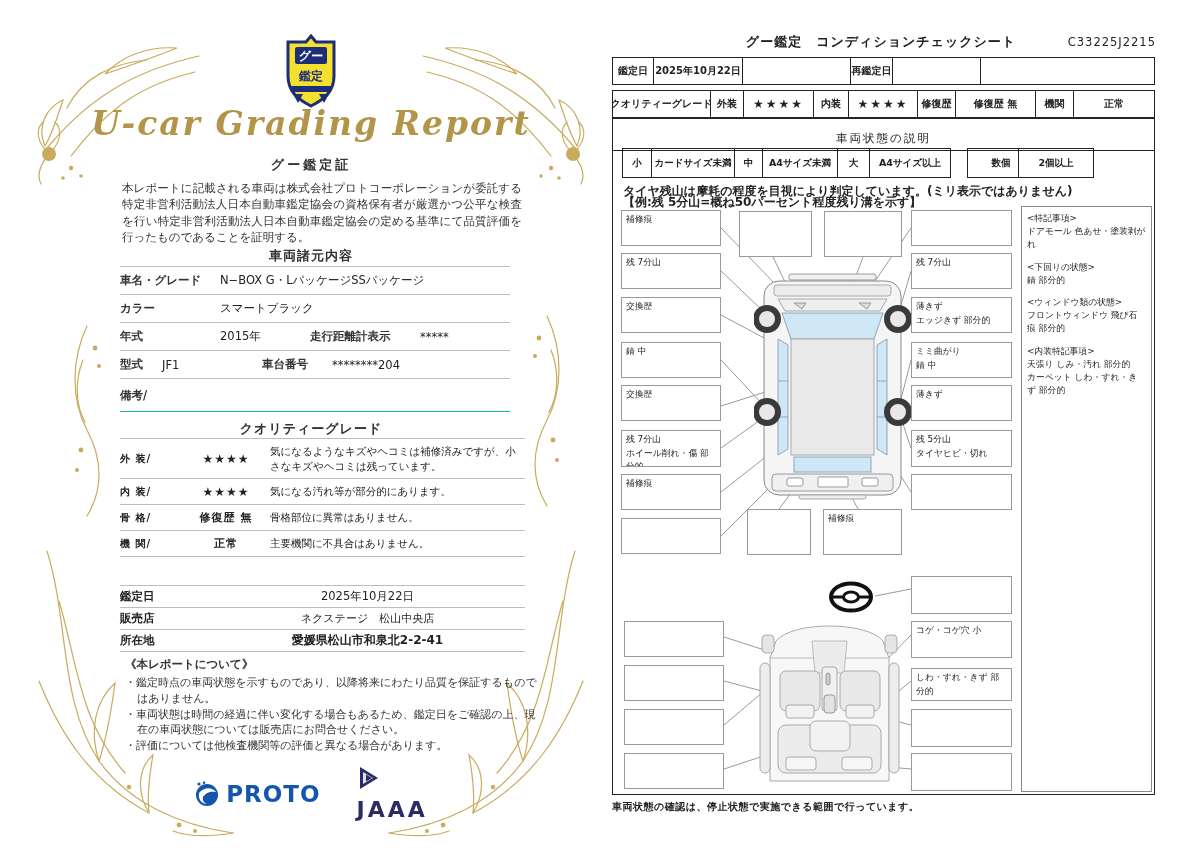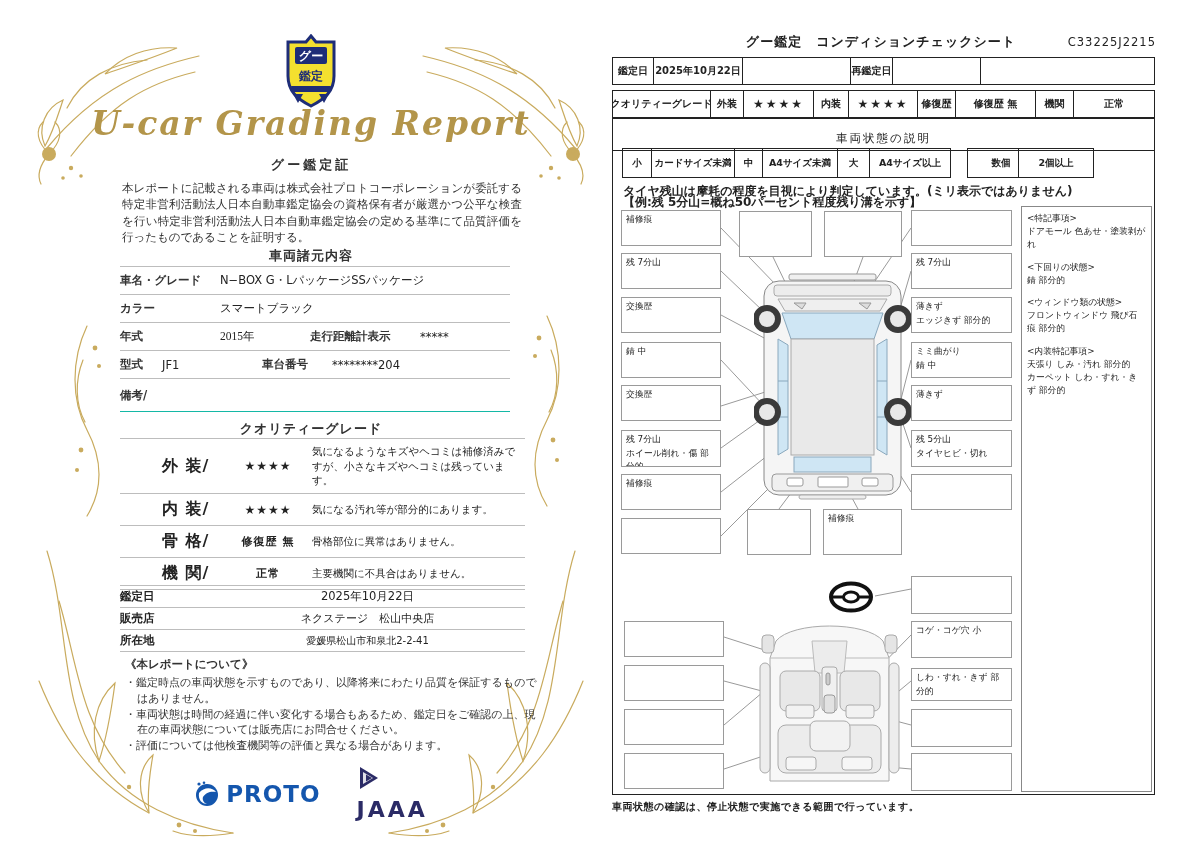--- a/index.html
+++ b/index.html
@@ -13,21 +13,21 @@
   #ucar-title{width:100%;text-align:center;font-family:"DejaVu Serif","Liberation Serif",serif;
     font-style:italic;font-weight:bold;font-size:33px;letter-spacing:2px;color:#b3954a;}
   #cert-subtitle{width:100%;text-align:center;font-size:13px;font-weight:bold;color:#333;letter-spacing:3px;}
   #intro-text{font-size:11.5px;line-height:1.42;text-align:justify;color:#333;}
   .sec-title{width:100%;text-align:center;font-size:13px;font-weight:bold;color:#333;letter-spacing:1px;}
   .spec-row{display:flex;border-top:1px solid #bdbdbd;align-items:center;min-height:27px;font-size:11.5px;}
   .spec-row:last-child{border-bottom:1px solid #14b8a6;}
   .spec-label{font-weight:bold;color:#333;}
   .grade-row{display:flex;border-top:1px solid #bdbdbd;align-items:center;font-size:10.5px;padding:5px 0;}
   .grade-row:last-child{border-bottom:1px solid #bdbdbd;}
-  .grade-label{width:62px;font-weight:bold;font-size:16px;letter-spacing:1px;margin-left:42px;}
+  .grade-label{width:62px;font-weight:bold;font-size:10px;letter-spacing:1px;}
   .grade-value{width:88px;text-align:center;font-size:12px;font-weight:bold;letter-spacing:1px;}
   .grade-desc{flex:1;line-height:1.4;}
   .info-row{display:flex;border-top:1px solid #bdbdbd;align-items:center;min-height:21px;font-size:11.5px;}
   .info-row:last-child{border-bottom:1px solid #bdbdbd;}
   .info-label{width:90px;font-weight:bold;}
   .info-value{flex:1;text-align:center;}
   #notes{font-size:11px;line-height:1.45;color:#333;}
   #notes .bullet{padding-left:12px;text-indent:-12px;}
   #notes-title{font-size:11.5px;font-weight:bold;margin-bottom:2px;}
   #logo-row{display:flex;justify-content:center;align-items:center;gap:36px;}
@@ -169,21 +169,21 @@
       <div class="spec-row">
         <div class="spec-label" style="width:100px;">車名・グレード</div>
         <div>N−BOX G・LパッケージSSパッケージ</div>
       </div>
       <div class="spec-row">
         <div class="spec-label" style="width:100px;">カラー</div>
         <div>スマートブラック</div>
       </div>
       <div class="spec-row">
         <div class="spec-label" style="width:100px;">年式</div>
-        <div style="width:90px;font-family:Liberation Serif, serif;">2015年</div>
+        <div style="width:90px;">2015年</div>
         <div class="spec-label" style="width:110px;">走行距離計表示</div>
         <div>*****</div>
       </div>
       <div class="spec-row">
         <div class="spec-label" style="width:42px;">型式</div>
         <div style="width:100px;">JF1</div>
         <div class="spec-label" style="width:70px;">車台番号</div>
         <div>********204</div>
       </div>
       <div class="spec-row" style="min-height:32px;">
@@ -220,21 +220,21 @@
       <div class="info-row">
         <div class="info-label">鑑定日</div>
         <div class="info-value">2025年10月22日</div>
       </div>
       <div class="info-row">
         <div class="info-label">販売店</div>
         <div class="info-value" style="font-size:11px;">ネクステージ　松山中央店</div>
       </div>
       <div class="info-row">
         <div class="info-label">所在地</div>
-        <div class="info-value" style="font-size:10px;">愛媛県松山市和泉北2-2-41</div>
+        <div class="info-value" style="font-size:12px;font-weight:bold;">愛媛県松山市和泉北2-2-41</div>
       </div>
     </div>
 
     <div id="notes" class="abs" style="left:90px;top:636px;width:420px;">
       <div id="notes-title">《本レポートについて》</div>
       <div class="bullet">・鑑定時点の車両状態を示すものであり、以降将来にわたり品質を保証するものではありません。</div>
       <div class="bullet">・車両状態は時間の経過に伴い変化する場合もあるため、鑑定日をご確認の上、現在の車両状態については販売店にお問合せください。</div>
       <div class="bullet">・評価については他検査機関等の評価と異なる場合があります。</div>
     </div>
 

